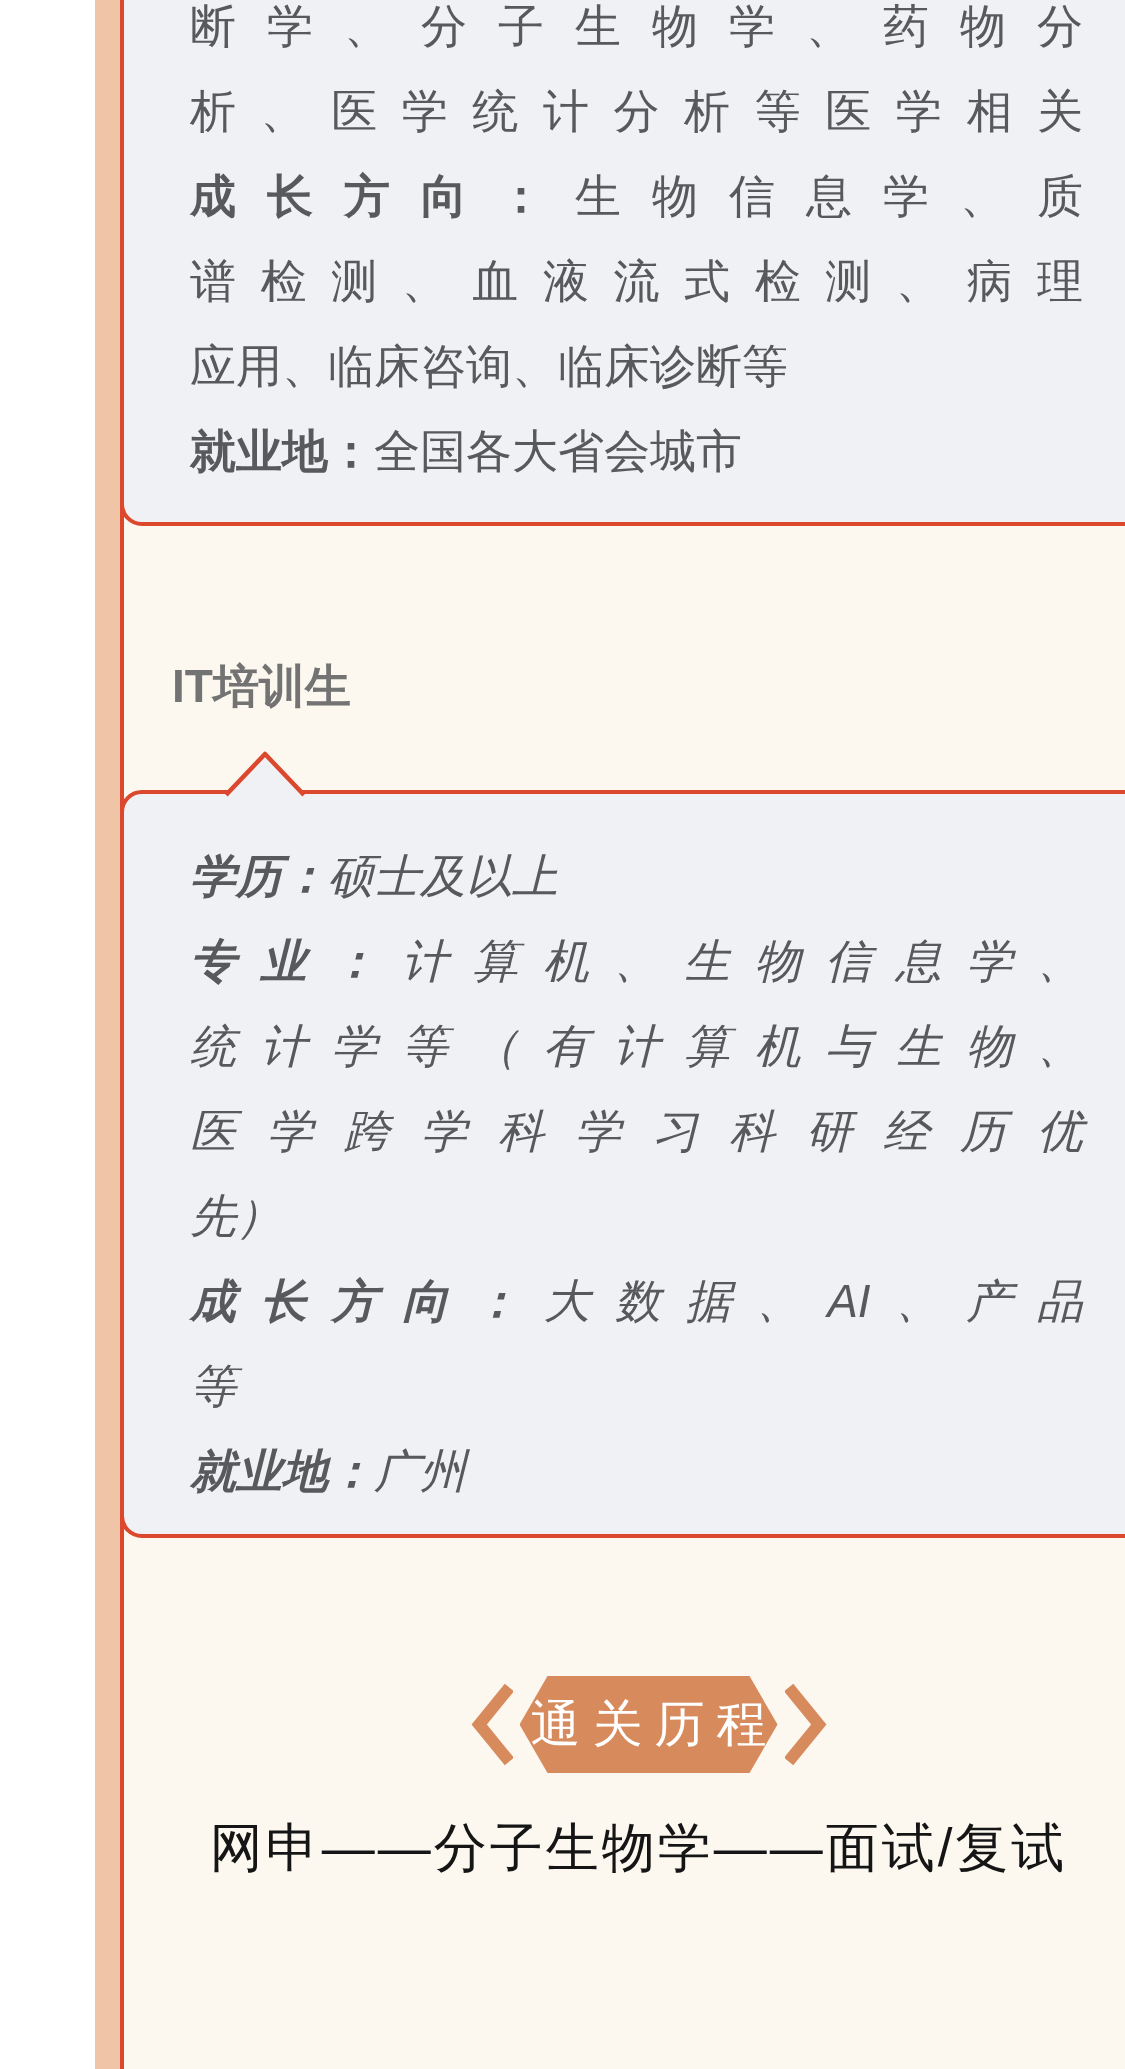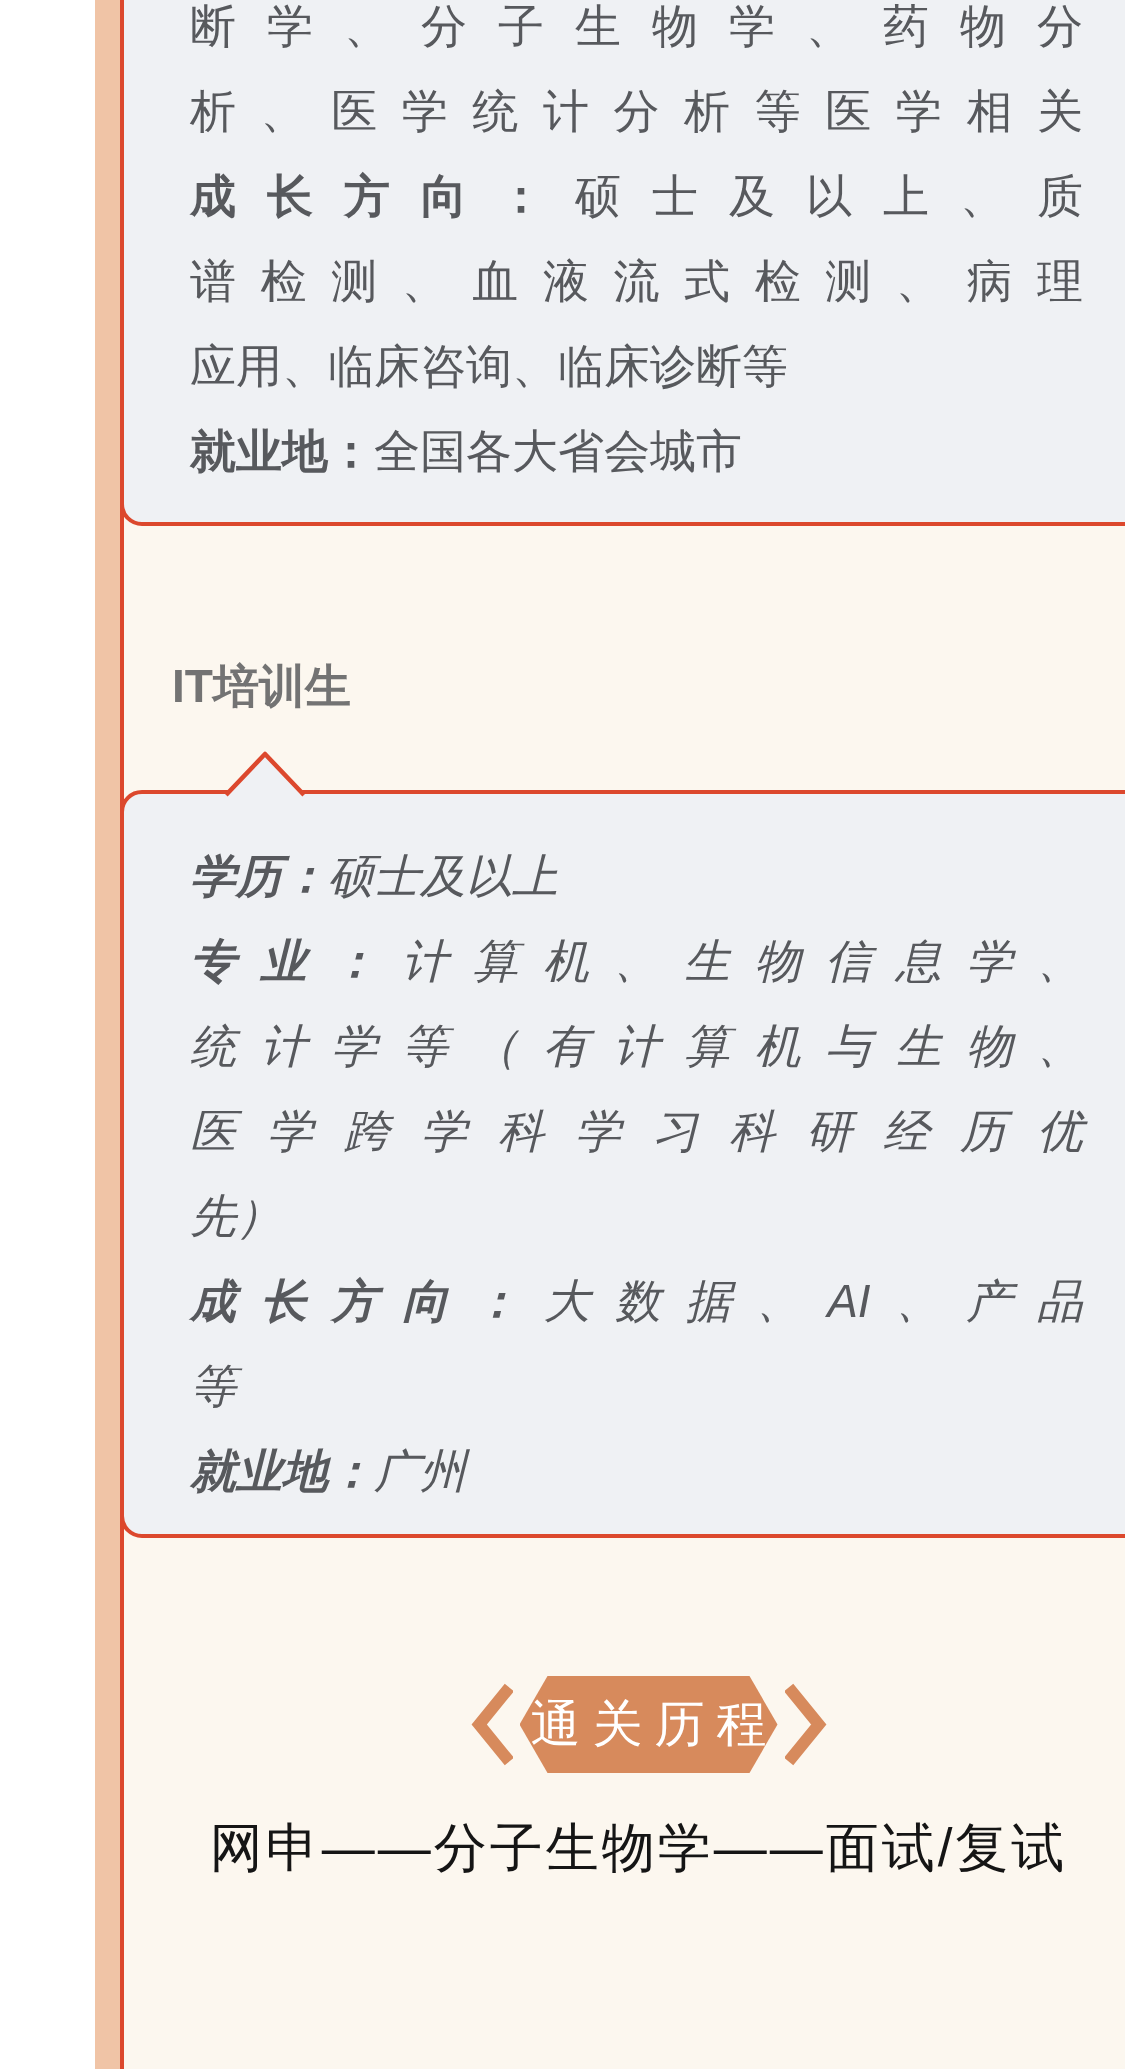--- a/index.html
+++ b/index.html
@@ -101,21 +101,21 @@
 </head>
 <body>
 
 <div class="frame">
   <div class="content">
 
     <section class="card card-top">
       <div class="card-body">
           <div class="line"><span>断学、分子生物学、药物分</span></div>
           <div class="line"><span>析、医学统计分析等医学相关</span></div>
-          <div class="line"><span class="lbl">成长方向：</span><span>硕士及以上、质</span></div>
+          <div class="line"><span class="lbl">成长方向：</span><span>生物信息学、质</span></div>
           <div class="line"><span>谱检测、血液流式检测、病理</span></div>
           <div class="line line-last"><span>应用、临床咨询、临床诊断等</span></div>
           <div class="line line-last"><span class="lbl">就业地：</span><span>全国各大省会城市</span></div>
         </div>
     </section>
 
     <h2 class="section-title">IT培训生</h2>
 
     <section class="card card-it">
       <svg class="callout" viewBox="0 0 80 50" xmlns="http://www.w3.org/2000/svg">

